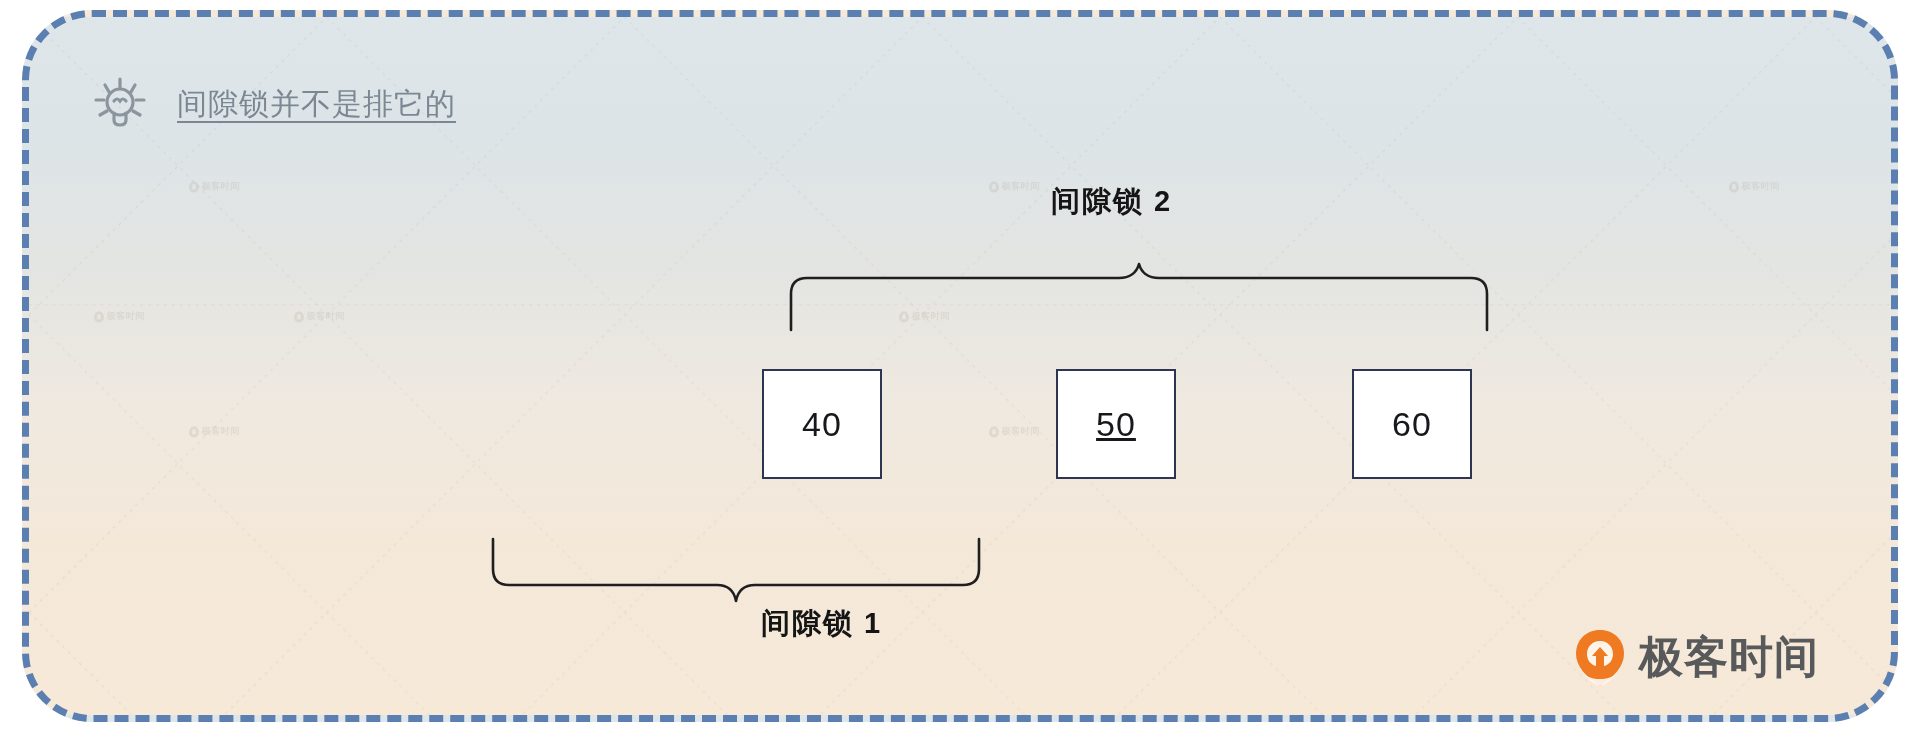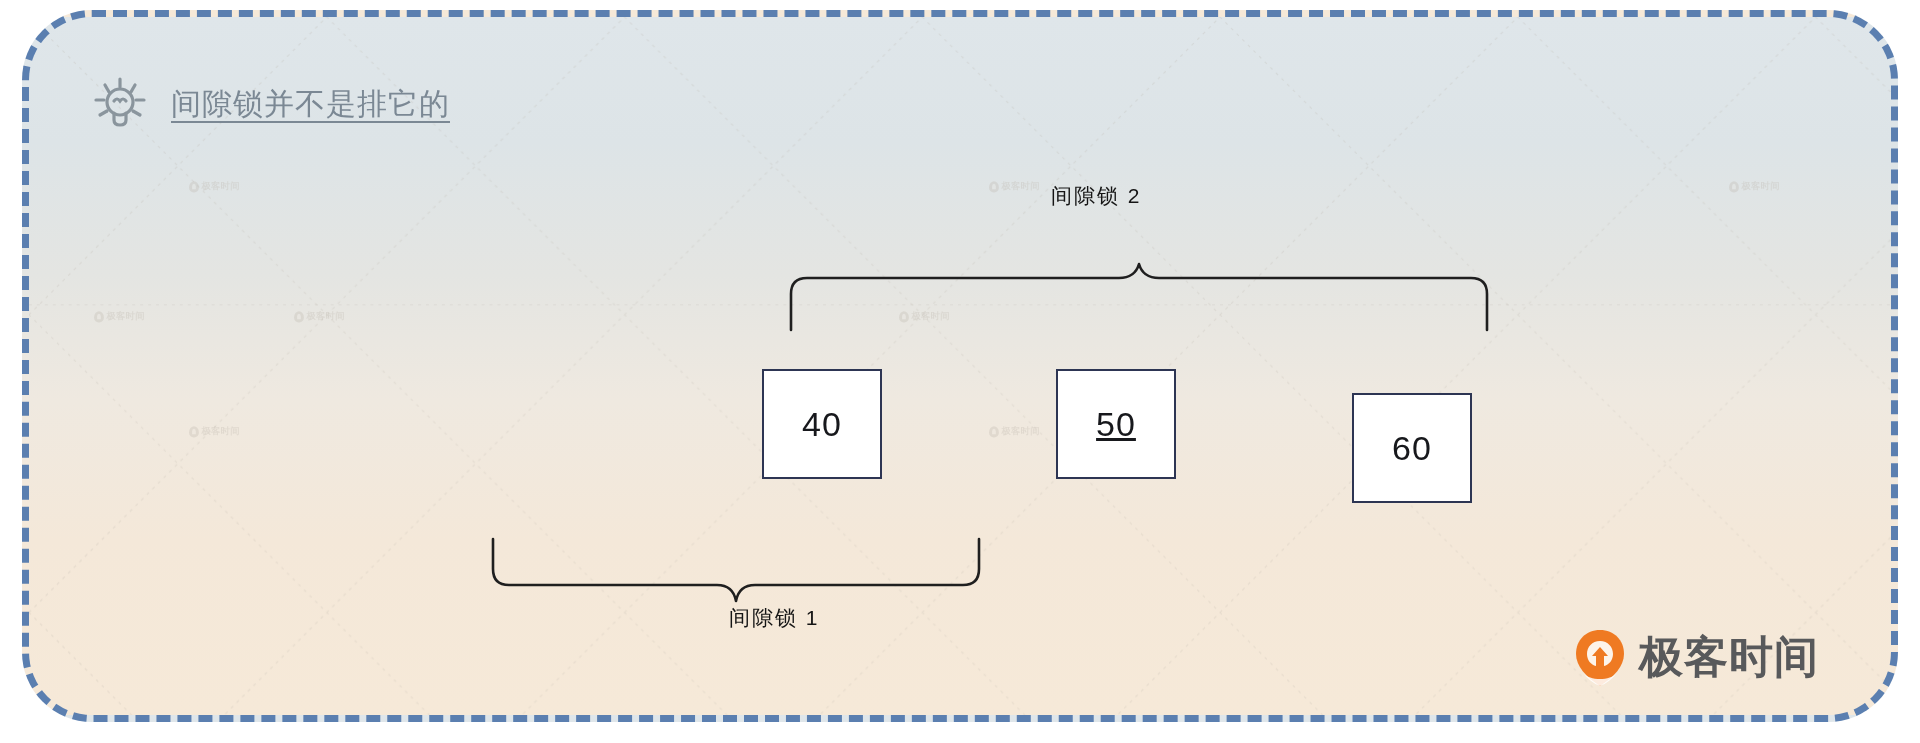--- a/index.html
+++ b/index.html
@@ -82,44 +82,44 @@
     letter-spacing: .5px;
   }
 
   
   #slide-header {
     position: absolute;
     left: 62px;
     top: 58px;
     display: flex;
     align-items: center;
-    gap: 22px;
+    gap: 28px;
   }
   #bulb-icon { width: 58px; height: 58px; display:block; }
   #header-title {
     font-size: 30px;
     color: #7b8894;
     text-decoration: underline;
     text-underline-offset: 7px;
     text-decoration-thickness: 2px;
     letter-spacing: 1px;
     white-space: nowrap;
   }
 
   
   .brace-label {
     position: absolute;
-    font-size: 21px;
-    font-weight: normal;
+    font-size: 29px;
+    font-weight: bold;
     color: #151515;
     letter-spacing: 2px;
     white-space: nowrap;
   }
   #label-gap-lock-2 { left: 1022px; top: 165px; }
-  #label-gap-lock-1 { left: 700px;  top: 587px; }
+  #label-gap-lock-1 { left: 732px;  top: 587px; }
 
   
   .brace-svg { position: absolute; }
   #brace-top    { left: 760px; top: 245px;  }
   #brace-bottom { left: 462px; top: 520px;  }
 
   
   .value-box {
     position: absolute;
     top: 352px;
@@ -131,21 +131,21 @@
     display: flex;
     align-items: center;
     justify-content: center;
     font-size: 34px;
     color: #17181c;
     letter-spacing: 1px;
   }
   #box-30 { left: 438px; }
   #box-40 { left: 733px; text-align: right; }
   #box-50 { left: 1027px; text-decoration: underline; }
-  #box-60 { left: 1323px; margin-top: 24px; }
+  #box-60 { left: 1323px; }
 
   
   #brand-logo {
     position: absolute;
     left: 1545px;
     top: 611px;
     display: flex;
     align-items: center;
     gap: 13px;
   }

